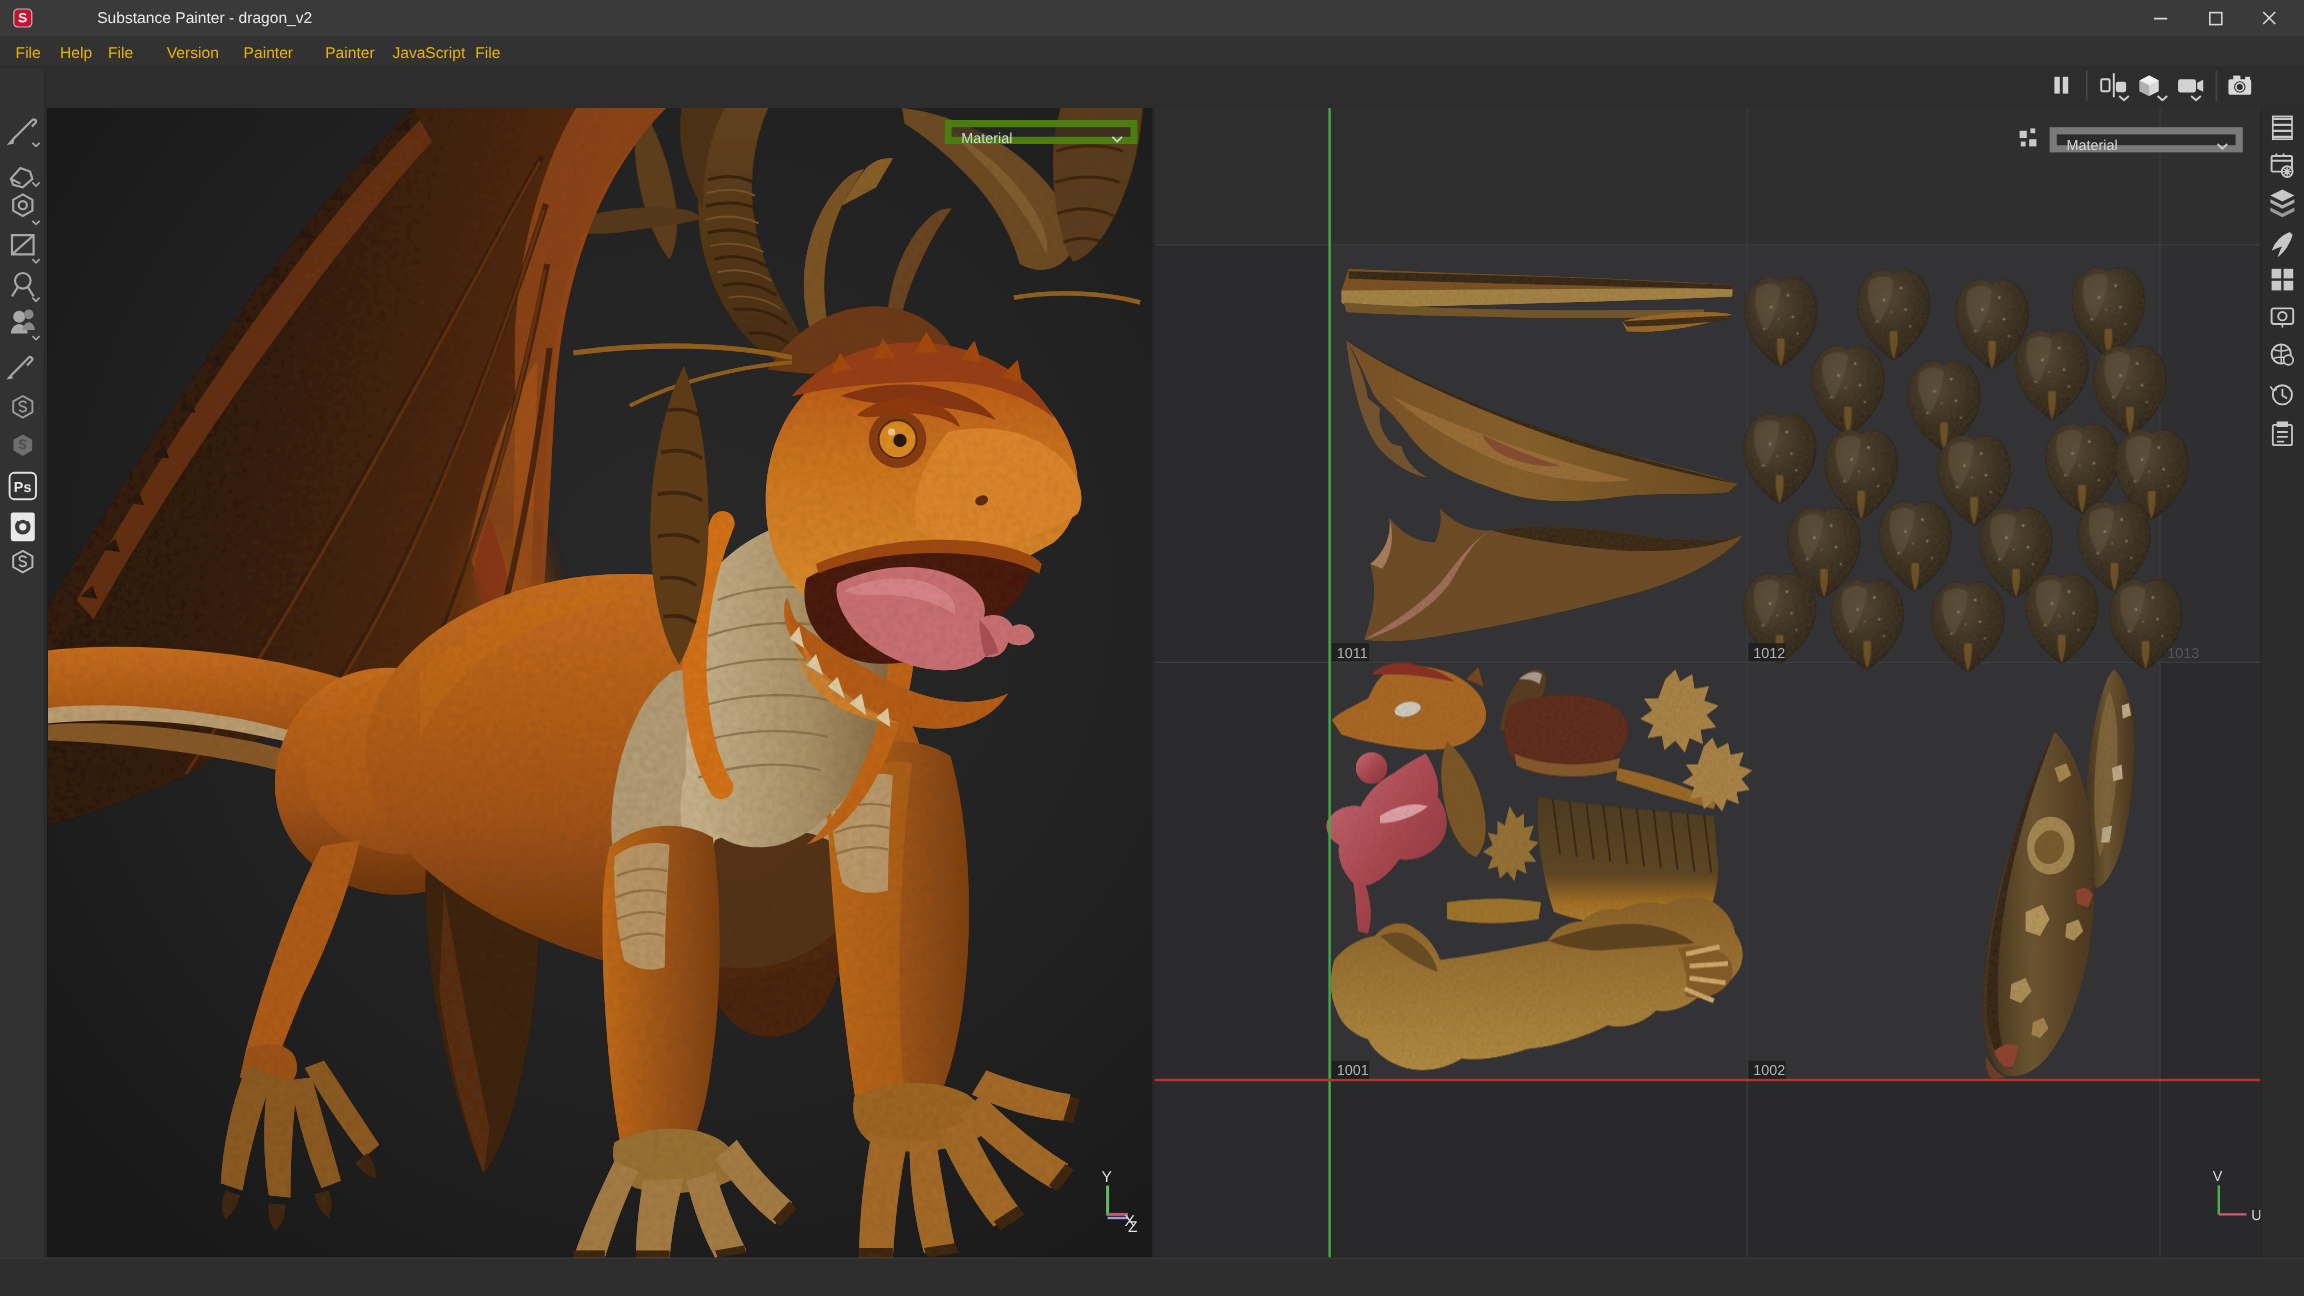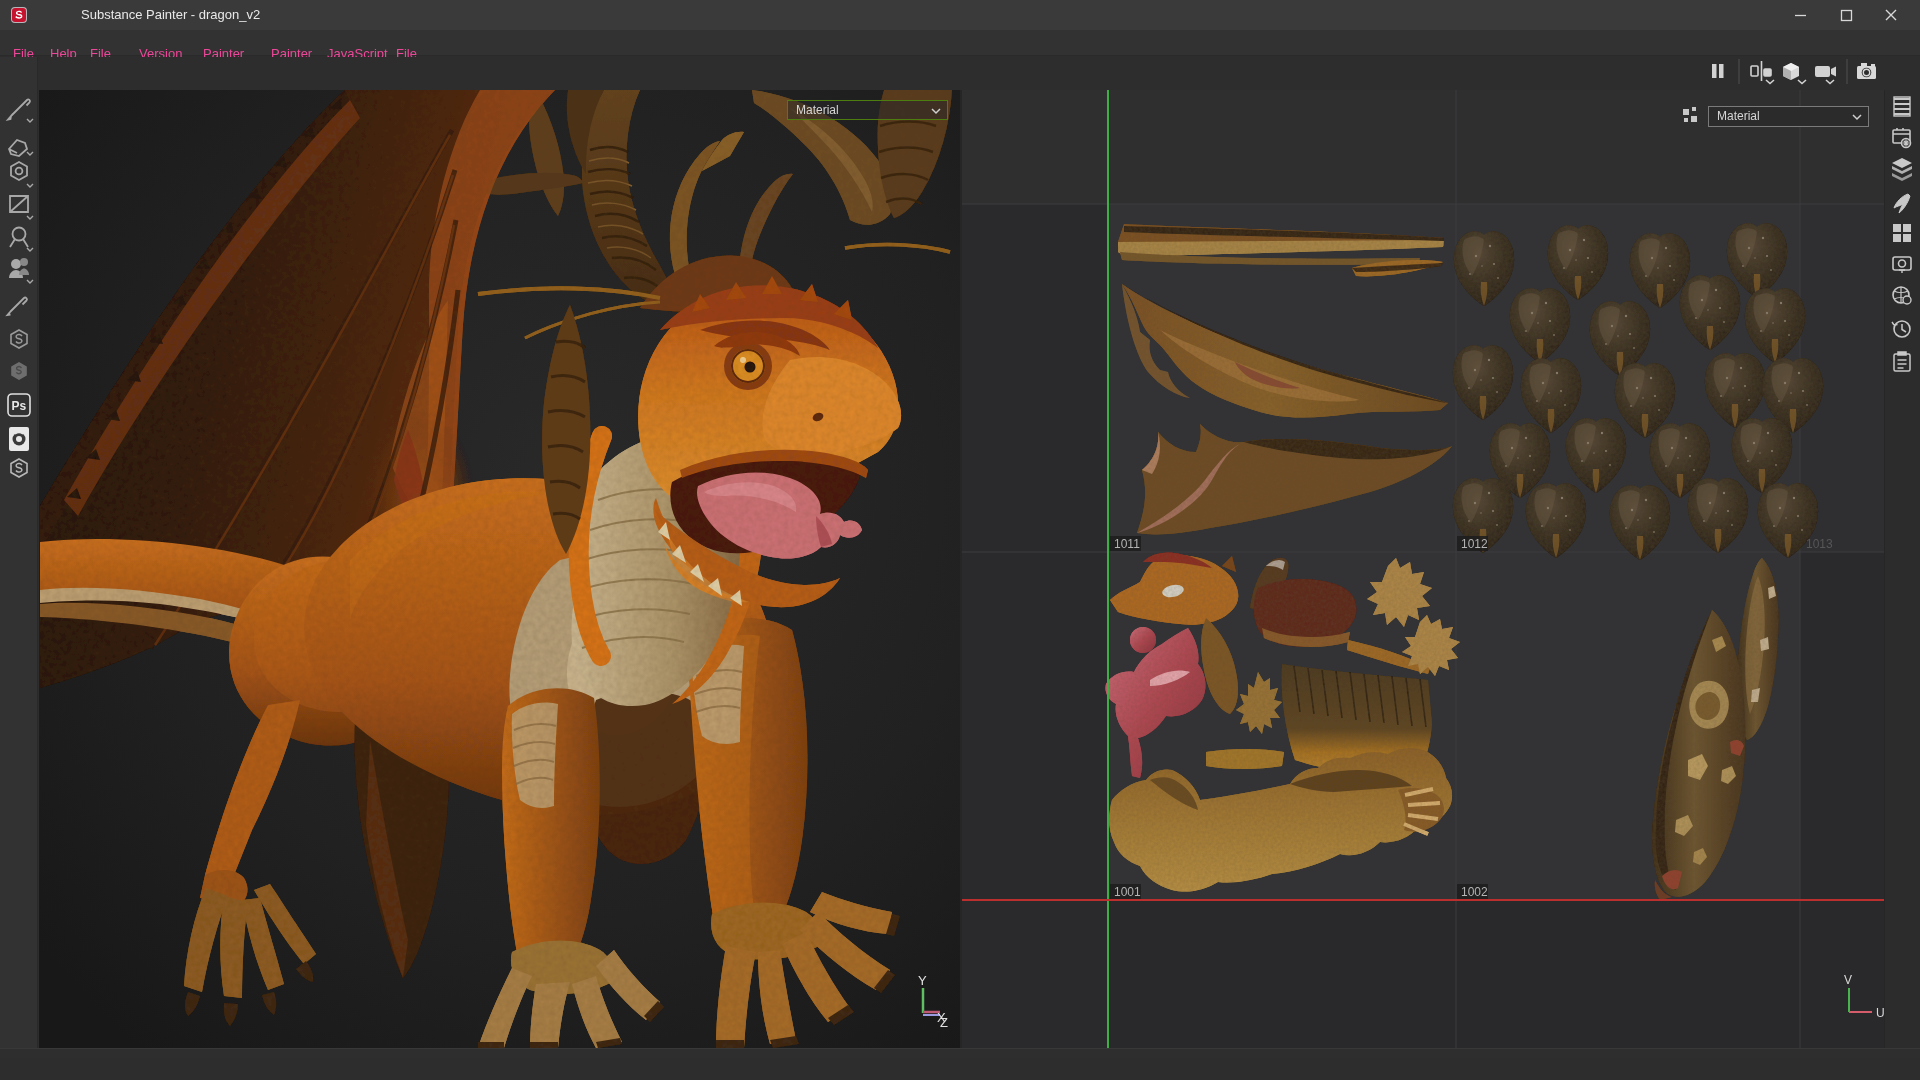--- a/index.html
+++ b/index.html
@@ -5,35 +5,35 @@
   html,body{margin:0;padding:0;background:#1d1d1d;}
   *{box-sizing:border-box;}
   #app{position:relative;width:1920px;height:1080px;overflow:hidden;
        font-family:"Liberation Sans",sans-serif;background:#2d2d2d;}
   .abs{position:absolute;}
   
   #titlebar{left:0;top:0;width:1920px;height:30px;background:#3a3a3a;color:#e4e4e4;}
   #titletext{left:33px;top:7px;font-size:13px;color:#e8e8e8;margin-left:48px;}
   
   #menubar{left:0;top:30px;width:1920px;height:26px;background:#323232;border-bottom:1px solid #2a2a2a;}
-  #menubar span{position:absolute;top:16px;font-size:13px;color:#ec4899;}
+  #menubar span{position:absolute;top:6px;font-size:13px;color:#eab308;}
   
   #toolstrip{left:0;top:57px;width:1920px;height:33px;background:#2d2d2d;}
   
   #lefttools{left:0;top:57px;width:38px;height:991px;background:#323232;border-right:1px solid #292929;}
   
   #righttools{left:1884px;top:90px;width:36px;height:958px;background:#2c2c2c;border-left:1px solid #262626;}
   
   #vp3d{left:39px;top:90px;width:921px;height:958px;background:#1f1f1f;}
   #vp2d{left:962px;top:90px;width:922px;height:958px;background:#2b2b2d;border-left:2px solid #262627;margin-left:-2px;}
   
   #scrollstrip{left:0;top:1048px;width:1920px;height:10px;background:#2e2e2e;border-top:1px solid #383838;}
   #statusbar{left:0;top:1058px;width:1920px;height:22px;background:#303030;border-top:1px solid #262626;}
   #statustext{right:14px;top:4px;font-size:13px;color:#c8c8c8;}
-  .dd{position:absolute;border:1px solid #4d7c0f;color:#d6d6d6;font-size:12px;background:rgba(40,40,40,0.55);}
+  .dd{position:absolute;border:6px solid #4d7c0f;color:#d6d6d6;font-size:12px;background:rgba(40,40,40,0.55);}
   .dd .lbl{position:absolute;left:8px;top:2px;}
   .dd svg{position:absolute;right:5px;top:4px;}
 </style>
 </head>
 <body>
 <div id="app">
 
   <div class="abs" id="titlebar"></div>
   <svg class="abs" style="left:10px;top:6px" width="18" height="18" viewBox="0 0 18 18">
     <rect x="1" y="1" width="16" height="16" rx="4" fill="#b8b8bc"></rect>

